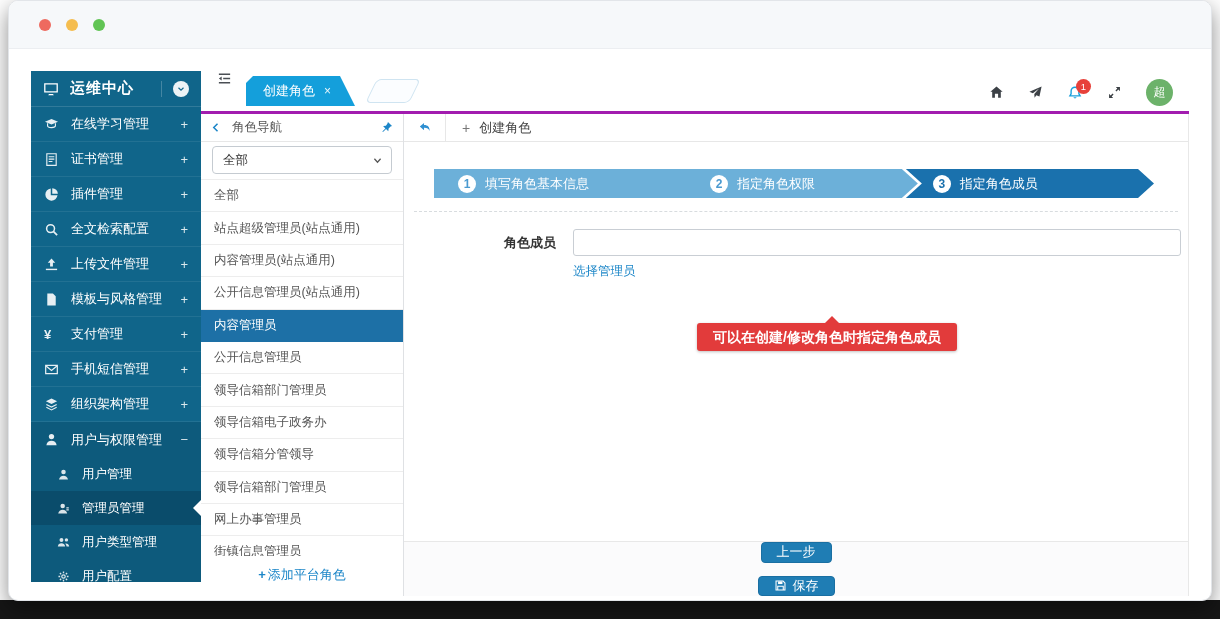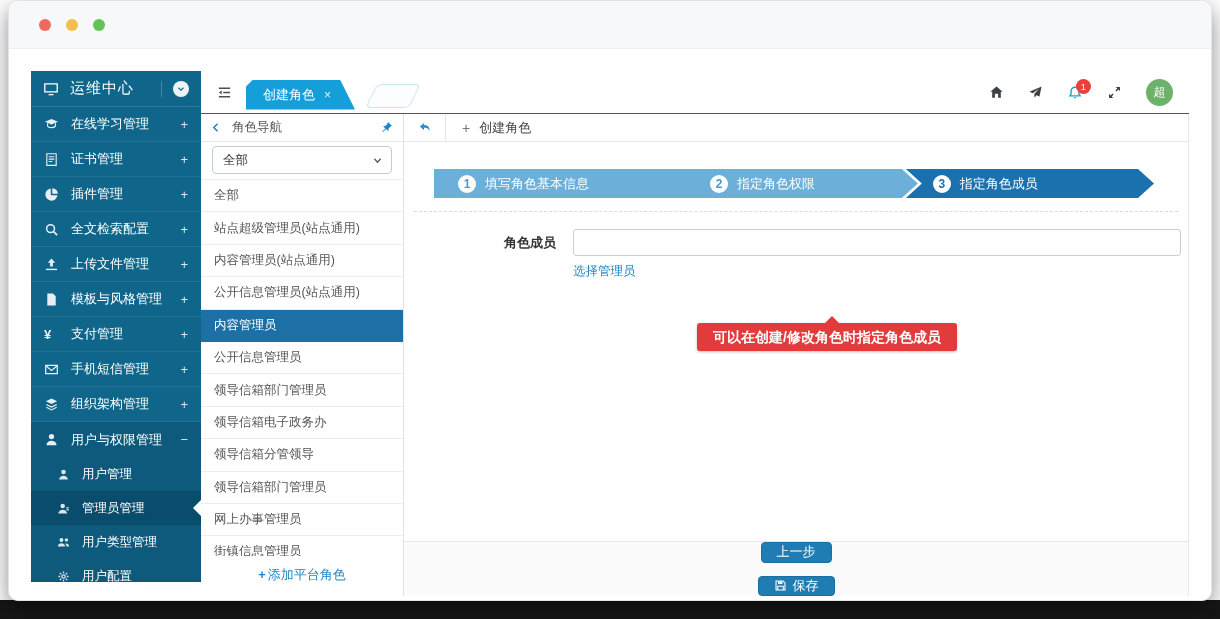--- a/index.html
+++ b/index.html
@@ -11,38 +11,38 @@
             box-shadow:0 8px 22px rgba(0,0,0,.45); }
   
   .titlebar { height:48px; background:#f6f8fa; border-bottom:1px solid #eceef1; display:flex; align-items:center; padding-left:30px; }
   .dot { width:12px; height:12px; border-radius:50%; margin-right:15px; display:inline-block; }
   
   .app { position:relative; height:531px; padding:22px 22px 0 22px; }
   
   .sidebar { position:absolute; left:22px; top:22px; bottom:-2px; width:170px; background:#10658a; color:#fff; overflow:hidden; }
   .sb-header { height:36px; display:flex; align-items:center; padding:0 10px 0 12px; border-bottom:1px solid rgba(255,255,255,.14); }
   .sb-header .icon { width:20px; margin-right:7px; display:flex; }
-  .sb-title { font-size:15px; font-weight:normal; letter-spacing:1px; flex:1; }
+  .sb-title { font-size:15px; font-weight:bold; letter-spacing:1px; flex:1; }
   .sb-collapse { width:30px; display:flex; justify-content:center; border-left:1px solid rgba(255,255,255,.22); padding-left:8px; cursor:pointer; }
   .sb-collapse .circ { width:16px; height:16px; border-radius:50%; background:rgba(255,255,255,.92); color:#10658a; display:flex; align-items:center; justify-content:center; }
   .sb-item { height:35px; display:flex; align-items:center; padding:0 13px; font-size:13px; border-bottom:1px solid rgba(255,255,255,.08); cursor:pointer; }
   .sb-item .icon { width:19px; margin-right:8px; display:flex; opacity:.9; }
   .sb-item .lbl { flex:1; }
   .sb-item .sfx { font-size:13px; opacity:.85; }
   .sb-block { background:#0d5a7c; }
   .sb-block .sb-item { border-bottom:none; }
   .sb-sub { position:relative; height:34px; display:flex; align-items:center; padding:0 13px 0 26px; font-size:12.5px; cursor:pointer; }
   .sb-sub .icon { width:17px; margin-right:8px; display:flex; opacity:.85; }
   .sb-sub.active { background:#0a4c6b; }
   .notch { position:absolute; right:0; top:50%; margin-top:-8px; width:0; height:0;
            border-top:8px solid transparent; border-bottom:8px solid transparent; border-right:8px solid #fff; }
   .yen { font-size:13px; font-weight:bold; }
   
   .right { margin-left:170px; height:525px; display:flex; flex-direction:column; }
-  .topbar { height:43px; background:#fff; border-bottom:1px solid #a21caf; display:flex; align-items:center; position:relative; }
+  .topbar { height:43px; background:#fff; border-bottom:3px solid #a21caf; display:flex; position:relative; }
   .tb-toggle { margin:0 14px 0 16px; color:#4a4f54; display:flex; cursor:pointer; }
   .tab { position:relative; height:30px; margin-top:5px; background:#149fdb; color:#fff; line-height:30px;
          padding:0 24px 0 17px; font-size:13px; clip-path:polygon(7px 0, calc(100% - 15px) 0, 100% 100%, 0 100%, 0 7px); cursor:pointer; }
   .tab-x { margin-left:9px; font-size:12px; opacity:.9; cursor:pointer; }
   .tab-ghost { width:44px; height:24px; margin:8px 0 0 16px; border:1px solid #cfe4f1; background:#fbfdff; border-radius:5px; transform:skewX(-26deg); }
   .tb-right { position:absolute; right:16px; top:0; height:43px; display:flex; align-items:center; gap:24px; }
   .tb-ic { color:#3c4146; display:flex; position:relative; cursor:pointer; }
   .tb-ic.bell { color:#18a0dc; }
   .badge { position:absolute; top:-6px; right:-8px; min-width:15px; height:15px; border-radius:8px; background:#e7413a; color:#fff;
            font-size:9.5px; display:flex; align-items:center; justify-content:center; padding:0 3px; }

